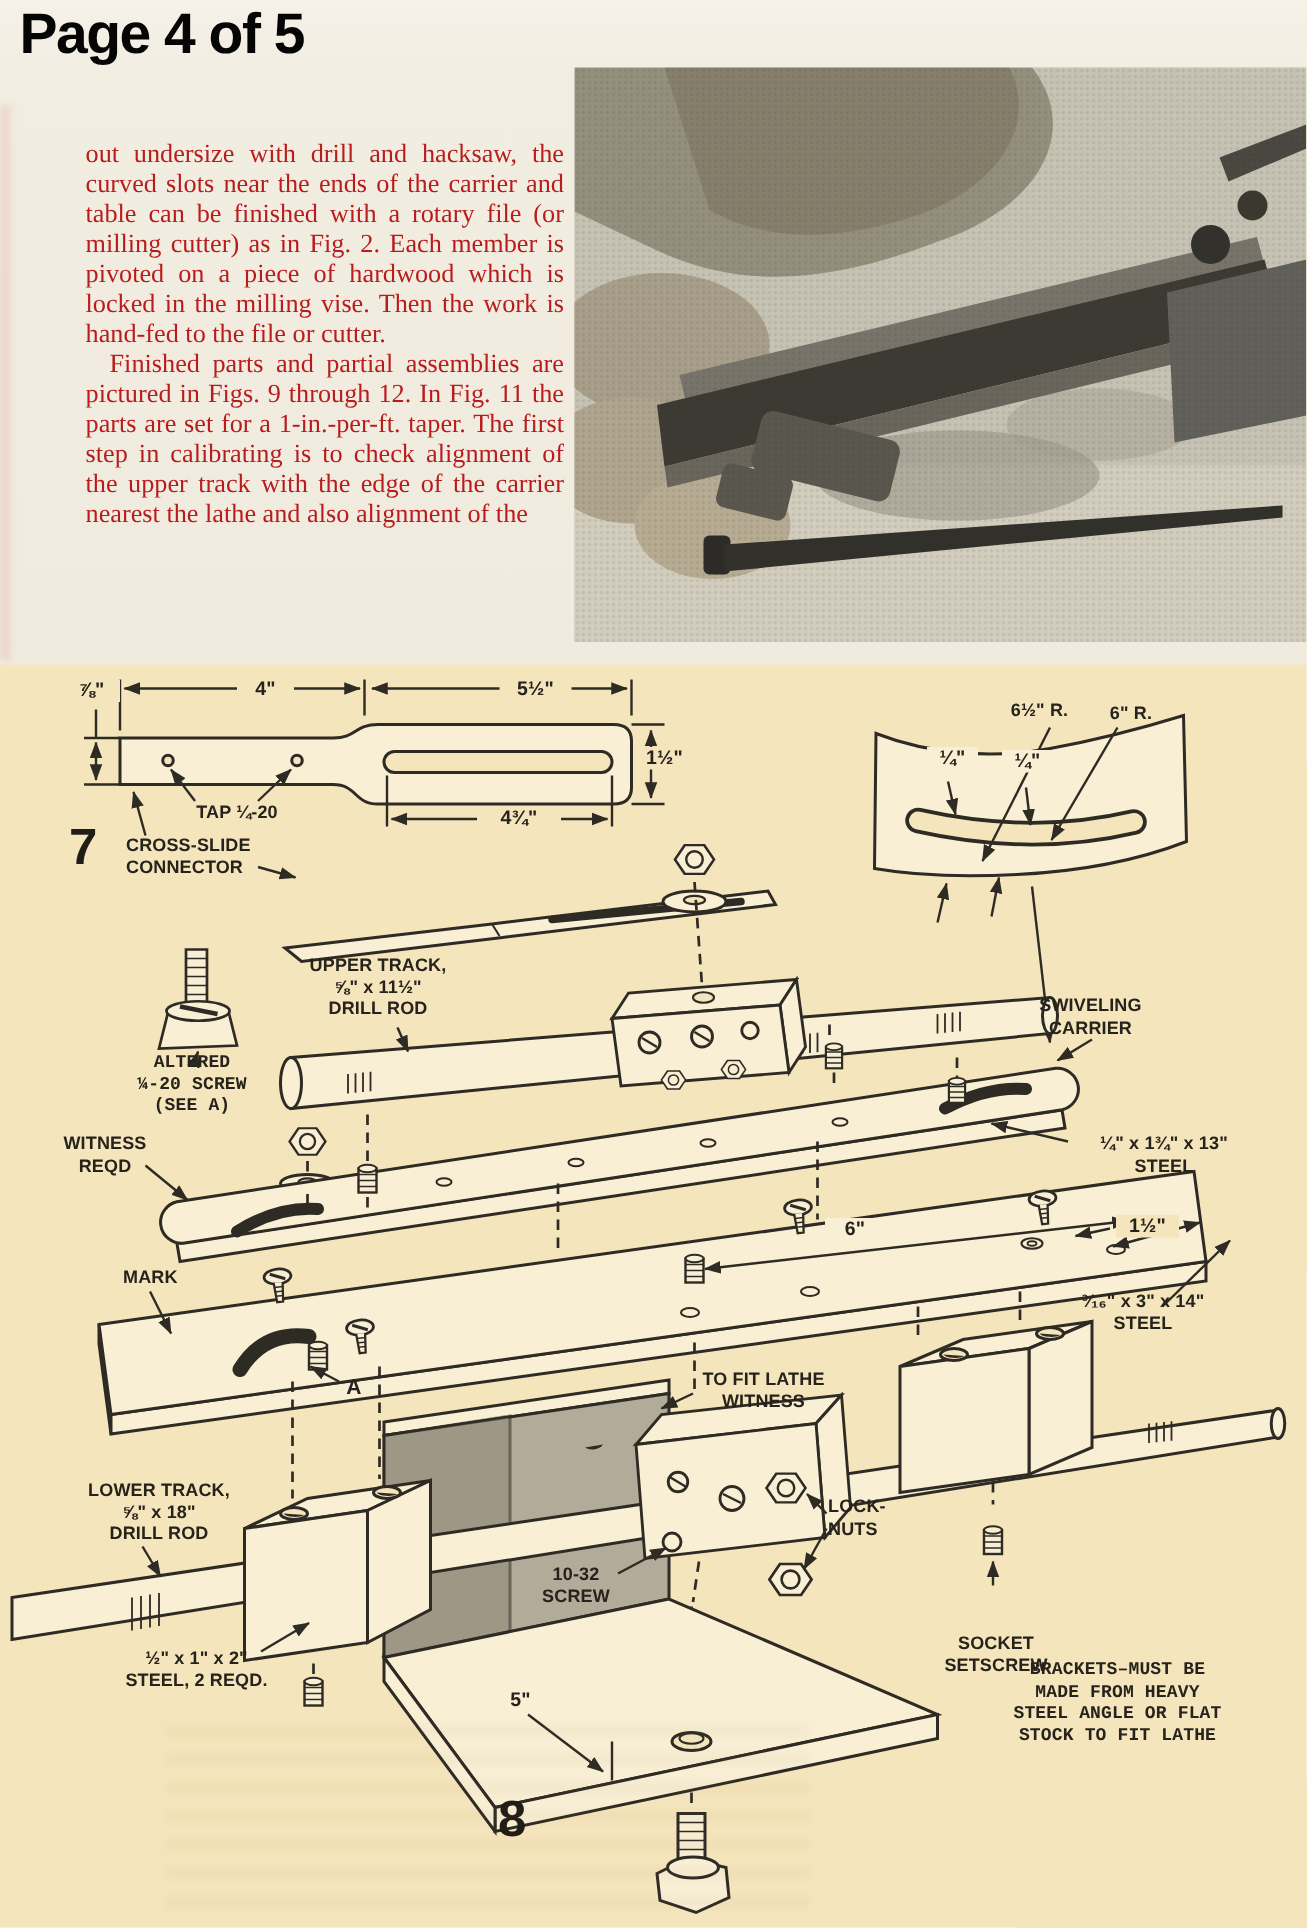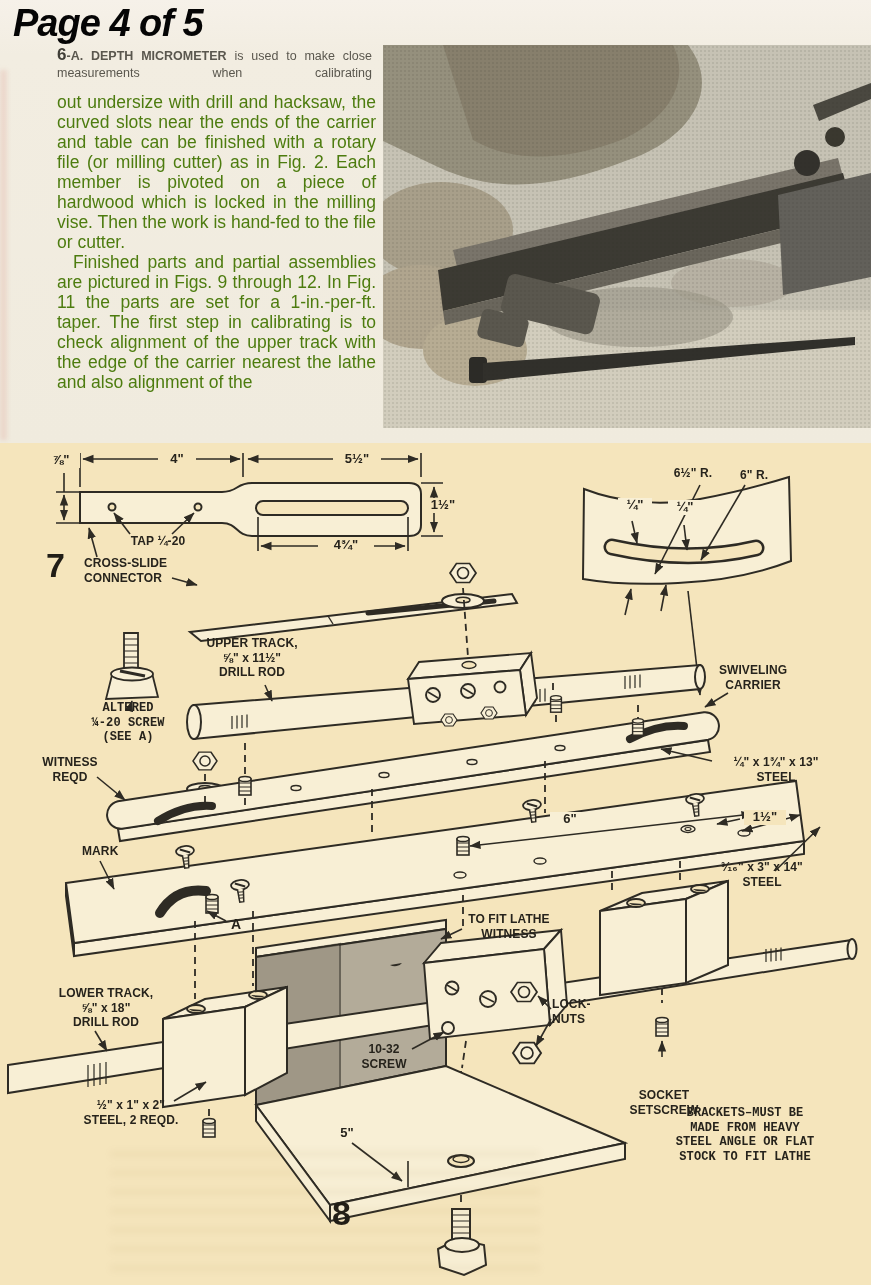--- a/index.html
+++ b/index.html
@@ -3,29 +3,29 @@
 <meta charset="utf-8">
 <style>
   html,body{margin:0;padding:0;}
   .page{position:relative;width:871px;height:1285px;overflow:hidden;
         font-family:"Liberation Sans",sans-serif;background:#f1ece0;}
   .top-section{position:absolute;left:0;top:0;width:871px;height:443px;
         background:linear-gradient(180deg,#f6f1e9 0px,#f2ede1 55px,#f0ebde 443px);}
   .edge-tint{position:absolute;left:0;top:70px;width:7px;height:370px;
         background:rgba(221,160,150,.28);filter:blur(2px);}
   .hdr{position:absolute;left:13px;top:2px;margin:0;font-size:38px;font-weight:bold;
-        color:#050505;letter-spacing:-1px;font-style:italic;}
+        color:#050505;letter-spacing:-1px;}
   .caption{position:absolute;left:57px;top:46px;width:315px;
         font-size:12.5px;line-height:17px;color:#5a574e;font-weight:bold;
         text-align:justify;text-align-last:justify;}
   .caption .fig{font-size:17px;color:#403e37;}
   .caption .rest{font-weight:normal;}
   .bodycol{position:absolute;left:57px;top:92px;width:319px;
-        font-family:Liberation Sans, sans-serif;font-size:17.5px;line-height:20px;
-        color:#4d7c0f;text-align:justify;}
+        font-family:Liberation Serif, serif;font-size:17.5px;line-height:20px;
+        color:#b91c1c;text-align:justify;}
   .bodycol p{margin:0;}
   .bodycol p+p{text-indent:16px;}
   .photo{position:absolute;left:383px;top:45px;width:488px;height:383px;background:#c6c2b4;}
   .diagram{position:absolute;left:0;top:443px;width:871px;height:842px;background:#f5e5bc;}
   .diagram svg{position:absolute;left:0;top:0;}
   .lbl{position:absolute;font-weight:bold;font-size:12px;line-height:14.5px;
         color:#26231c;white-space:pre-line;text-align:center;letter-spacing:.1px;}
   .lft{text-align:left;}
   .dim{background:#f5e5bc;font-size:13px;padding:0 2px;}
   .onpart{background:#f8efd5;font-size:13px;padding:0 2px;}
@@ -36,21 +36,20 @@
 </style>
 </head>
 <body>
 
 <div class="page">
   <div class="top-section"></div>
   <div class="edge-tint"></div>
 
   <h1 class="hdr">Page 4 of 5</h1>
 
-  <div class="caption"><span class="fig">6</span><span>-A. DEPTH MICROMETER </span><span class="rest">is used to make close measurements when calibrating</span></div>
 
   <div class="bodycol">
     <p>out undersize with drill and hacksaw, the curved slots near the ends of the carrier and table can be finished with a rotary file (or milling cutter) as in Fig. 2. Each member is pivoted on a piece of hardwood which is locked in the milling vise. Then the work is hand-fed to the file or cutter.</p>
     <p>Finished parts and partial assemblies are pictured in Figs. 9 through 12. In Fig. 11 the parts are set for a 1-in.-per-ft. taper. The first step in calibrating is to check alignment of the upper track with the edge of the carrier nearest the lathe and also alignment of the</p>
   </div>
 
   <div class="photo">
     <svg width="488" height="383" viewBox="0 0 488 383">
       <defs>
         <pattern id="ht" width="4" height="4" patternUnits="userSpaceOnUse">
@@ -349,21 +348,21 @@
     <div class="lbl onpart" style="left:618px;top:55px;width:30px;">¼"</div>
     <div class="lbl onpart" style="left:668px;top:57px;width:30px;">¼"</div>
     <div class="lbl" style="left:196px;top:193px;width:112px;">UPPER TRACK,
 ⅝" x 11½"
 DRILL ROD</div>
     <div class="lbl" style="left:72px;top:258px;width:112px;font-family:Liberation Mono, monospace;">ALTERED
 ¼-20 SCREW
 (SEE A)</div>
     <div class="lbl" style="left:26px;top:312px;width:88px;">WITNESS
 REQD</div>
-    <div class="lbl" style="left:698px;top:220px;width:110px;">SWIVELING
+    <div class="lbl" style="left:672px;top:220px;width:110px;">SWIVELING
 CARRIER</div>
     <div class="lbl" style="left:702px;top:312px;width:148px;">¼" x 1¾" x 13"
 STEEL</div>
     <div class="lbl dim" style="left:744px;top:367px;width:38px;">1½"</div>
     <div class="lbl onpart" style="left:550px;top:369px;width:36px;">6"</div>
     <div class="lbl" style="left:692px;top:417px;width:140px;">³⁄₁₆" x 3" x 14"
 STEEL</div>
     <div class="lbl lft" style="left:82px;top:401px;width:60px;">MARK</div>
     <div class="lbl" style="left:226px;top:474px;width:20px;font-size:14px;">A</div>
     <div class="lbl" style="left:438px;top:469px;width:142px;">TO FIT LATHE

